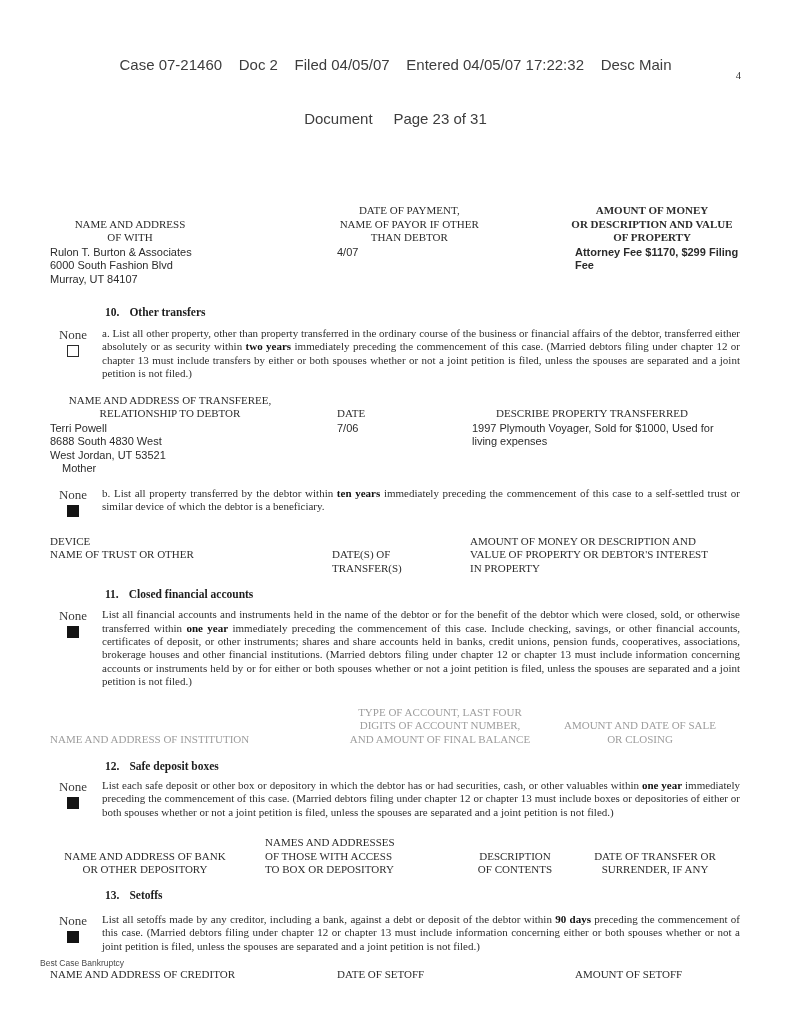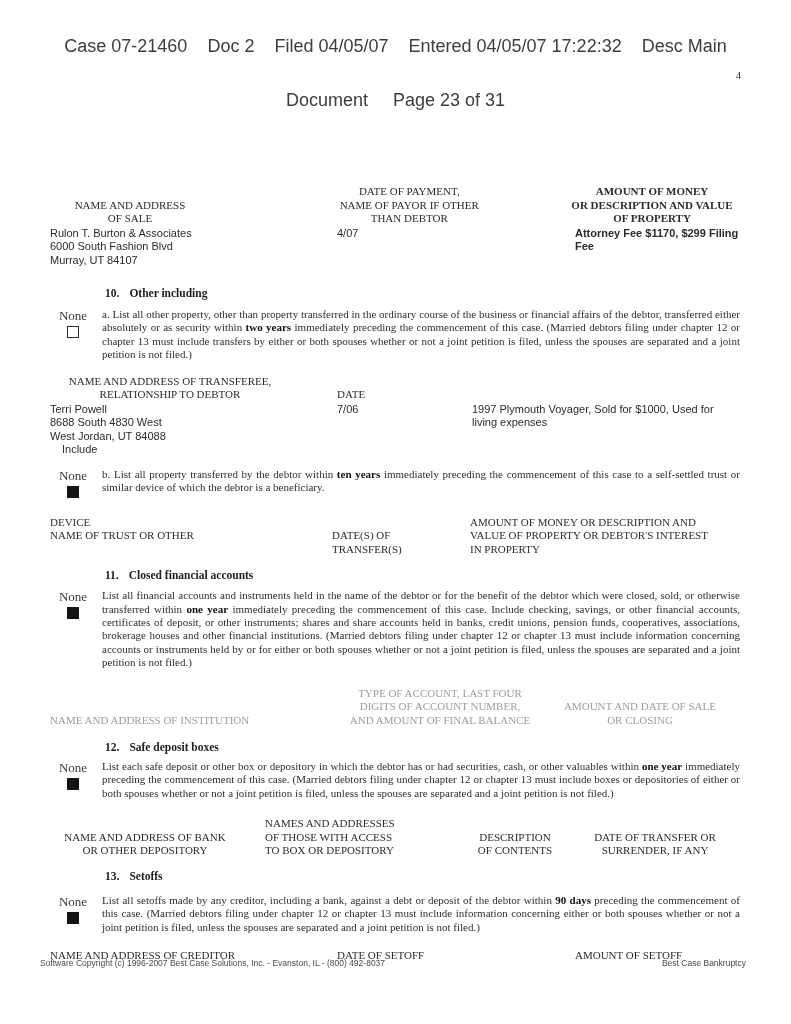--- a/index.html
+++ b/index.html
@@ -1,19 +1,19 @@
 <!DOCTYPE html>
 <html><head>
 <meta charset="utf-8">
 <style>
   html,body{margin:0;padding:0;background:#ffffff;}
   .page{position:relative;width:791px;height:1024px;background:#fff;
         font-family:"Liberation Serif", serif;color:#2e2e2e;overflow:hidden;}
-  .case-header{font-family:"Liberation Sans", sans-serif;font-size:18px;color:#3d3d3d;
-        text-align:center;padding-top:1px;line-height:18px;white-space:pre-wrap;}
+  .case-header{font-family:"Liberation Sans", sans-serif;font-size:15px;color:#3d3d3d;
+        text-align:center;padding-top:20px;line-height:18px;white-space:pre-wrap;}
   .page-num{position:absolute;top:70px;right:50px;font-size:10.5px;color:#333;}
   .content{padding:0 51px 0 50px;}
   .cols{display:flex;}
   .bottom{align-items:flex-end;}
   .hdr{font-size:11px;line-height:13.5px;color:#2c2c2c;}
   .center{text-align:center;}
   .gray .hdr{color:#9d9d9d;}
   .val{font-family:"Liberation Sans", sans-serif;font-size:11px;line-height:13.5px;color:#2b2b2b;}
   
   .payments{margin-top:40px;}
@@ -63,21 +63,21 @@
 
   <div class="page-num">4</div>
 
   <div class="content">
 
     <div class="payments">
       <div class="cols bottom">
         <div class="pc1">
             <div class="hdr center w160">
           <div>NAME AND ADDRESS</div>
-          <div>OF SALE</div>
+          <div>OF WITH</div>
         </div>
           </div>
         <div class="pc2">
             <div class="hdr center w150">
           <div>DATE OF PAYMENT,</div>
           <div>NAME OF PAYOR IF OTHER</div>
           <div>THAN DEBTOR</div>
         </div>
           </div>
         <div class="pc3">
@@ -93,21 +93,21 @@
           <div>Rulon T. Burton &amp; Associates</div>
           <div>6000 South Fashion Blvd</div>
           <div>Murray, UT 84107</div>
         </div>
         <div class="pc2 val">4/07</div>
         <div class="pc3 val">Attorney Fee $1170, $299 Filing Fee</div>
       </div>
     </div>
 
     <div class="sec-title mt20">
-      <span>10.</span><span class="ttext">Other including</span>
+      <span>10.</span><span class="ttext">Other transfers</span>
     </div>
 
     <div class="noneblock mt9">
       <div class="none-cell">
         <span class="none-lbl">None</span>
         <span class="cbox"></span>
       </div>
       <div class="para"><span>a.  List all other property, other than property transferred in the ordinary course of the business or financial affairs of the debtor, transferred either absolutely or as security within </span><b>two years</b><span> immediately preceding the commencement of this case. (Married debtors filing under chapter 12 or chapter 13 must include transfers by either or both spouses whether or not a joint petition is filed, unless the spouses are separated and a joint petition is not filed.)</span></div>
     </div>
 
@@ -117,29 +117,30 @@
             <div class="hdr center w240">
           <div>NAME AND ADDRESS OF TRANSFEREE,</div>
           <div>RELATIONSHIP TO DEBTOR</div>
         </div>
           </div>
         <div class="tc2">
             <div class="hdr">DATE</div>
           </div>
         <div class="tc3">
             <div class="hdr center w240">
+          <div>DESCRIBE PROPERTY TRANSFERRED</div>
         </div>
           </div>
       </div>
       <div class="cols vals">
         <div class="tc1 val">
           <div>Terri Powell</div>
           <div>8688 South 4830 West</div>
-          <div>West Jordan, UT 84088</div>
-          <div class="indent12">Include</div>
+          <div>West Jordan, UT 53521</div>
+          <div class="indent12">Mother</div>
         </div>
         <div class="tc2 val">7/06</div>
         <div class="tc3 val">1997 Plymouth Voyager, Sold for $1000, Used for living expenses</div>
       </div>
     </div>
 
     <div class="noneblock mt11">
       <div class="none-cell">
         <span class="none-lbl">None</span>
         <span class="cbox checked"></span>
@@ -260,17 +261,16 @@
           <div class="hdr">DATE OF SETOFF</div>
         </div>
       <div class="oc3">
           <div class="hdr">AMOUNT OF SETOFF</div>
         </div>
     </div>
 
   </div>
 
   <div class="footer">
-    <span>Software Copyright (c) 1996-2007 Best Case Solutions, Inc. - Evanston, IL - (800) 492-8037</span>
     <span>Best Case Bankruptcy</span>
   </div>
 
 </div>
 
 </body></html>

